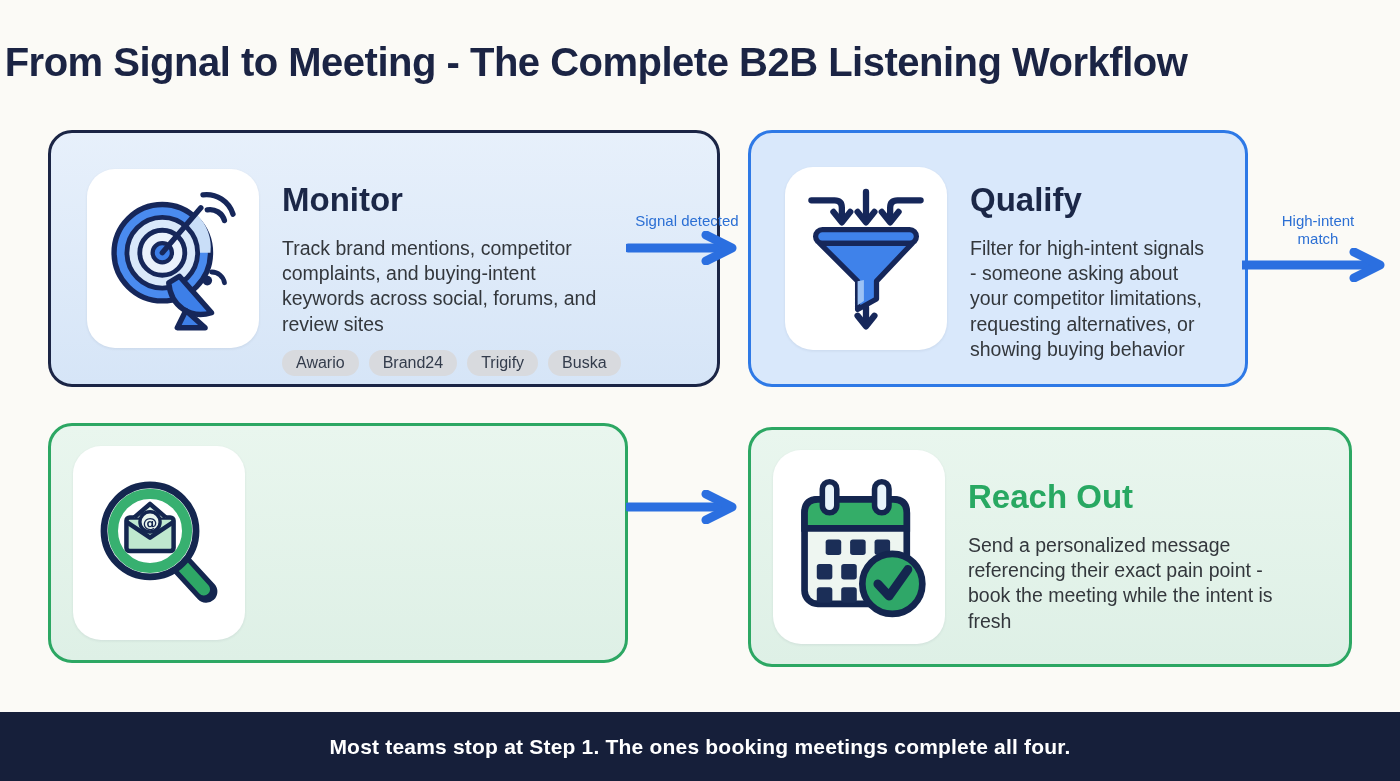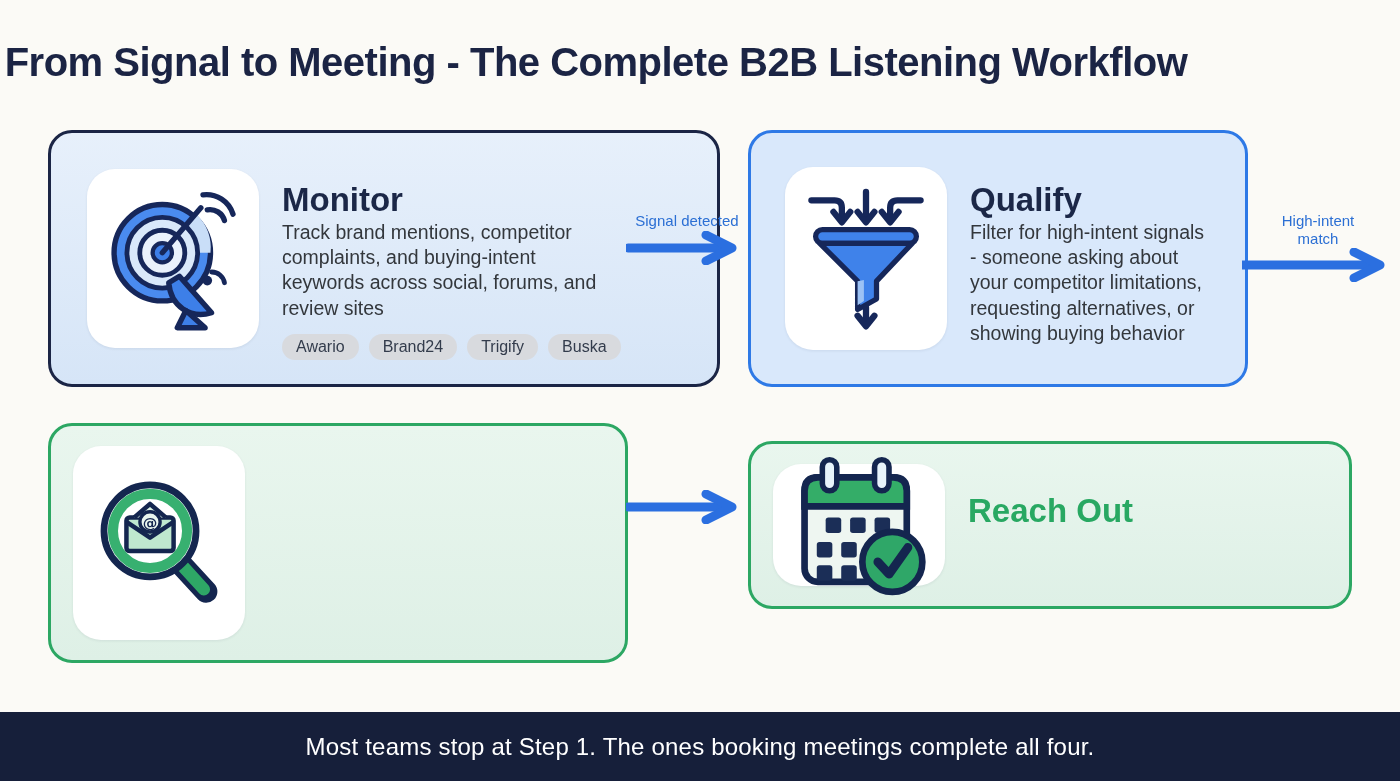--- a/index.html
+++ b/index.html
@@ -31,38 +31,38 @@
     background:#d9e8fb;
     padding:34px;gap:23px;
   }
   .card-find-contact{
     left:48px;top:423px;width:580px;height:240px;
     border:3.5px solid #2ca763;
     background:linear-gradient(180deg,#e9f6ee 0%,#def0e6 100%);
     padding:20px 22px;gap:23px;
   }
   .card-reach-out{
-    left:748px;top:441px;width:604px;height:168px;
+    left:748px;top:427px;width:604px;height:240px;
     border:3.5px solid #2ca763;
     background:linear-gradient(180deg,#e9f6ee 0%,#def0e6 100%);
     padding:20px 22px;gap:23px;
   }
   .icon-box{
     flex:0 0 172px;background:#ffffff;border-radius:28px;
     display:flex;align-items:center;justify-content:center;
     box-shadow:0 1px 3px rgba(20,35,70,.08);
   }
   .card-text{flex:1;display:flex;flex-direction:column;padding-top:14px;}
   .card-reach-out .card-text{padding-top:30px;}
   .card-qualify .card-text{padding-top:16px;}
   .card-title{font-size:33px;font-weight:bold;line-height:1.05;}
   .t-navy{color:#1b2747;}
   .t-green{color:#28a862;}
   .card-desc{
-    margin-top:2px;font-size:19.5px;line-height:1.3;color:#33373c;
+    margin-top:18px;font-size:19.5px;line-height:1.3;color:#33373c;
     max-width:340px;
   }
   .card-qualify .card-desc{max-width:285px;}
   .tag-row{display:flex;gap:10px;margin-top:13px;}
   .tag{
     background:#d8dade;color:#333c4c;font-size:16px;
     padding:4px 14px;border-radius:15px;white-space:nowrap;text-align:right;
   }
   .tag-green{background:#c6ecd7;color:#3a4a42;}
   
@@ -75,21 +75,21 @@
     width:110px;
   }
   .l-blue{color:#2b6fd4;}
   .l-green{color:#2f9e63;}
   .arrow-svg{display:block;margin-top:1px;}
   
   .footer{
     position:absolute;left:0;bottom:0;width:1400px;height:69px;
     background:#161f3a;display:flex;align-items:center;justify-content:center;
   }
-  .footer-text{color:#ffffff;font-size:24px;font-weight:normal;letter-spacing:.2px;}
+  .footer-text{color:#ffffff;font-size:21px;font-weight:bold;letter-spacing:.2px;}
 </style>
 </head>
 <body>
 
 <div class="title">From Signal to Meeting - The Complete B2B Listening Workflow</div>
 
 <div class="card card-monitor">
   <div class="icon-box">
     <span>
       <svg width="132" height="150" viewBox="0 0 120 140">
@@ -183,20 +183,21 @@
           <rect x="25" y="105" width="14" height="14" rx="2.5"></rect>
           <rect x="47" y="105" width="14" height="14" rx="2.5"></rect>
         </g>
         <circle cx="93" cy="102" r="27" fill="#2fa768" stroke="#14264f" stroke-width="6"></circle>
         <path d="M80 102 L90 113 L107 89" fill="none" stroke="#14264f" stroke-width="8" stroke-linecap="round" stroke-linejoin="round"></path>
       </svg>
     </span>
   </div>
   <div class="card-text">
     <div class="card-title t-green">Reach Out</div>
+    <div class="card-desc">Send a personalized message referencing their exact pain point - book the meeting while the intent is fresh</div>
   </div>
 </div>
 
 <div class="arrow-wrap arrow-1">
   <div class="arrow-label l-blue">Signal detected</div>
   <svg class="arrow-svg" width="122" height="34" viewBox="0 0 122 34">
     <path d="M2 17 H94" stroke="#2b6fe0" stroke-width="9" stroke-linecap="round"></path>
     <path d="M80 4 L106 17 L80 30" fill="none" stroke="#2b6fe0" stroke-width="9" stroke-linecap="round" stroke-linejoin="round"></path>
   </svg>
 </div>

